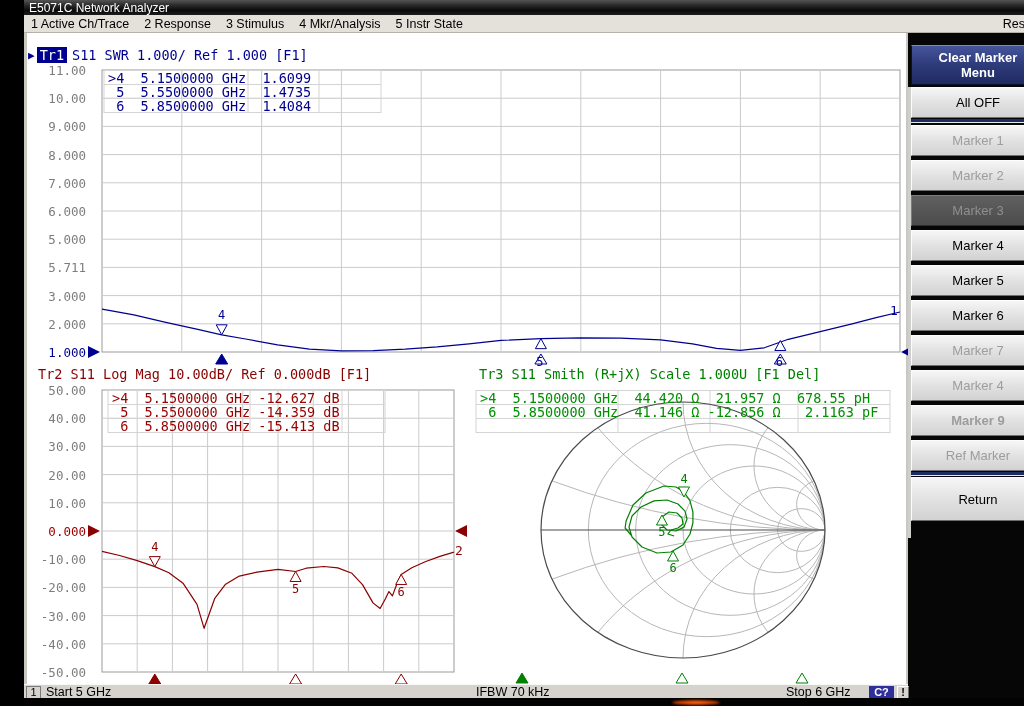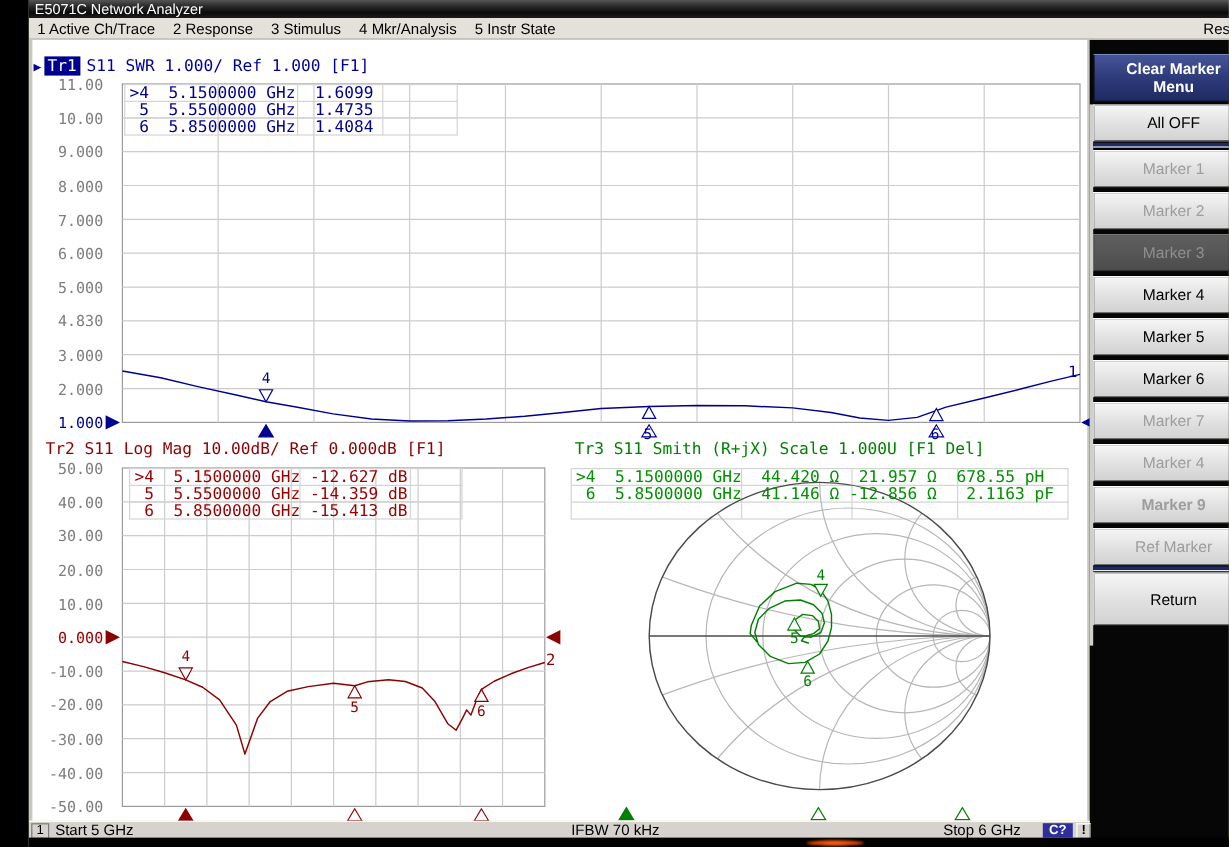--- a/index.html
+++ b/index.html
@@ -214,21 +214,21 @@
     <div class="readout ro3" id="ro3"><div>&gt;4  5.1500000 GHz  44.420 Ω  21.957 Ω  678.55 pH</div><div> 6  5.8500000 GHz  41.146 Ω -12.856 Ω   2.1163 pF</div></div>
 
     <div id="ylabs1">
         <div class="ylab" style="left: 14px; top: 63px;">11.00</div>
         <div class="ylab" style="left: 14px; top: 91.2px;">10.00</div>
         <div class="ylab" style="left: 14px; top: 119.4px;">9.000</div>
         <div class="ylab" style="left: 14px; top: 147.6px;">8.000</div>
         <div class="ylab" style="left: 14px; top: 175.8px;">7.000</div>
         <div class="ylab" style="left: 14px; top: 204px;">6.000</div>
         <div class="ylab" style="left: 14px; top: 232.2px;">5.000</div>
-        <div class="ylab" style="left: 14px; top: 260.4px;">4.830</div>
+        <div class="ylab" style="left: 14px; top: 260.4px;">5.711</div>
         <div class="ylab" style="left: 14px; top: 288.6px;">3.000</div>
         <div class="ylab" style="left: 14px; top: 316.8px;">2.000</div>
         <div class="ylab ref1" style="left: 14px; top: 345px;">1.000</div>
       </div>
     <div id="ylabs2">
         <div class="ylab" style="left: 14px; top: 383px;">50.00</div>
         <div class="ylab" style="left: 14px; top: 411.2px; text-align: right;">40.00</div>
         <div class="ylab" style="left: 14px; top: 439.4px;">30.00</div>
         <div class="ylab" style="left: 14px; top: 467.6px;">20.00</div>
         <div class="ylab" style="left: 14px; top: 495.8px;">10.00</div>

